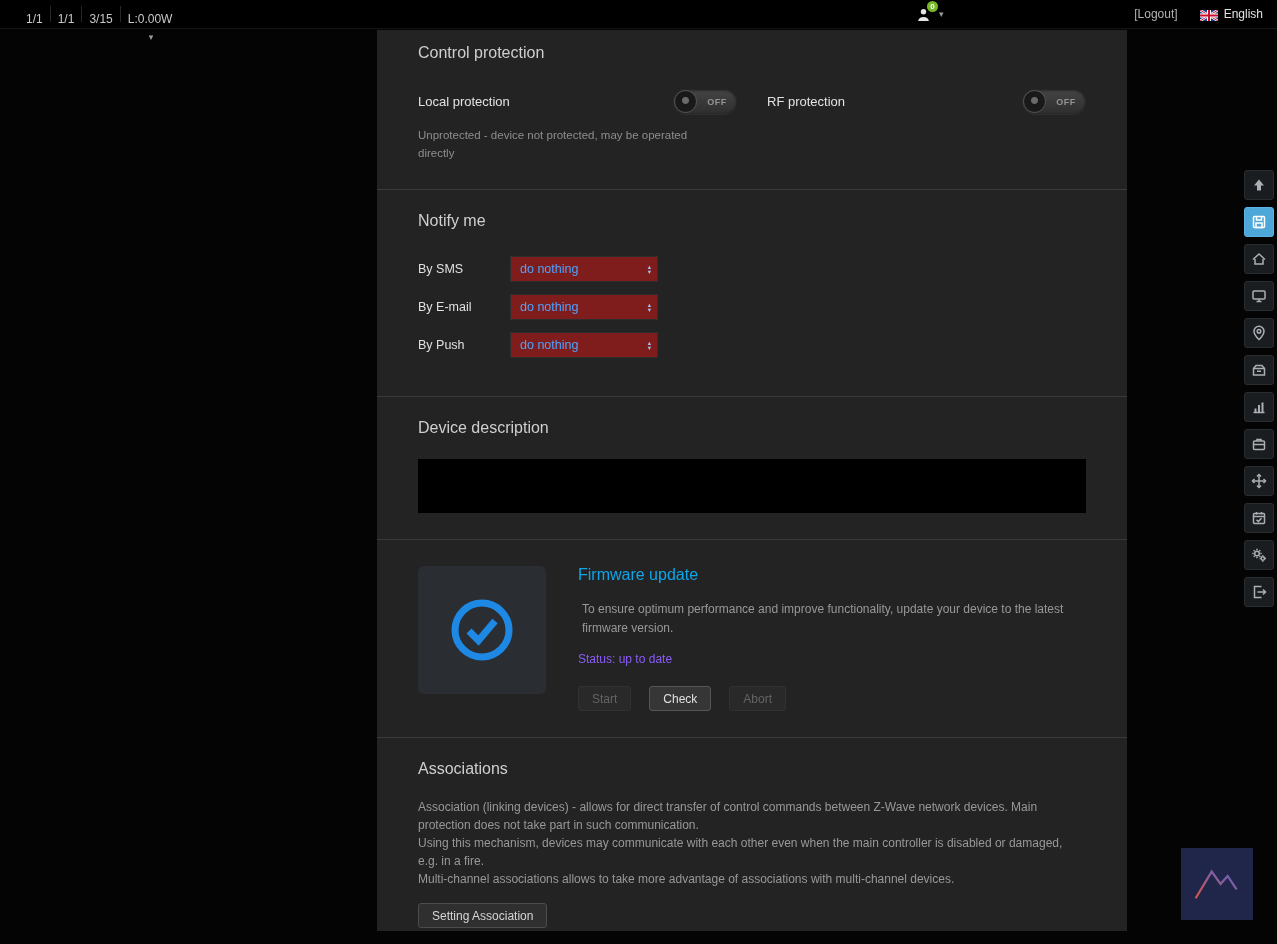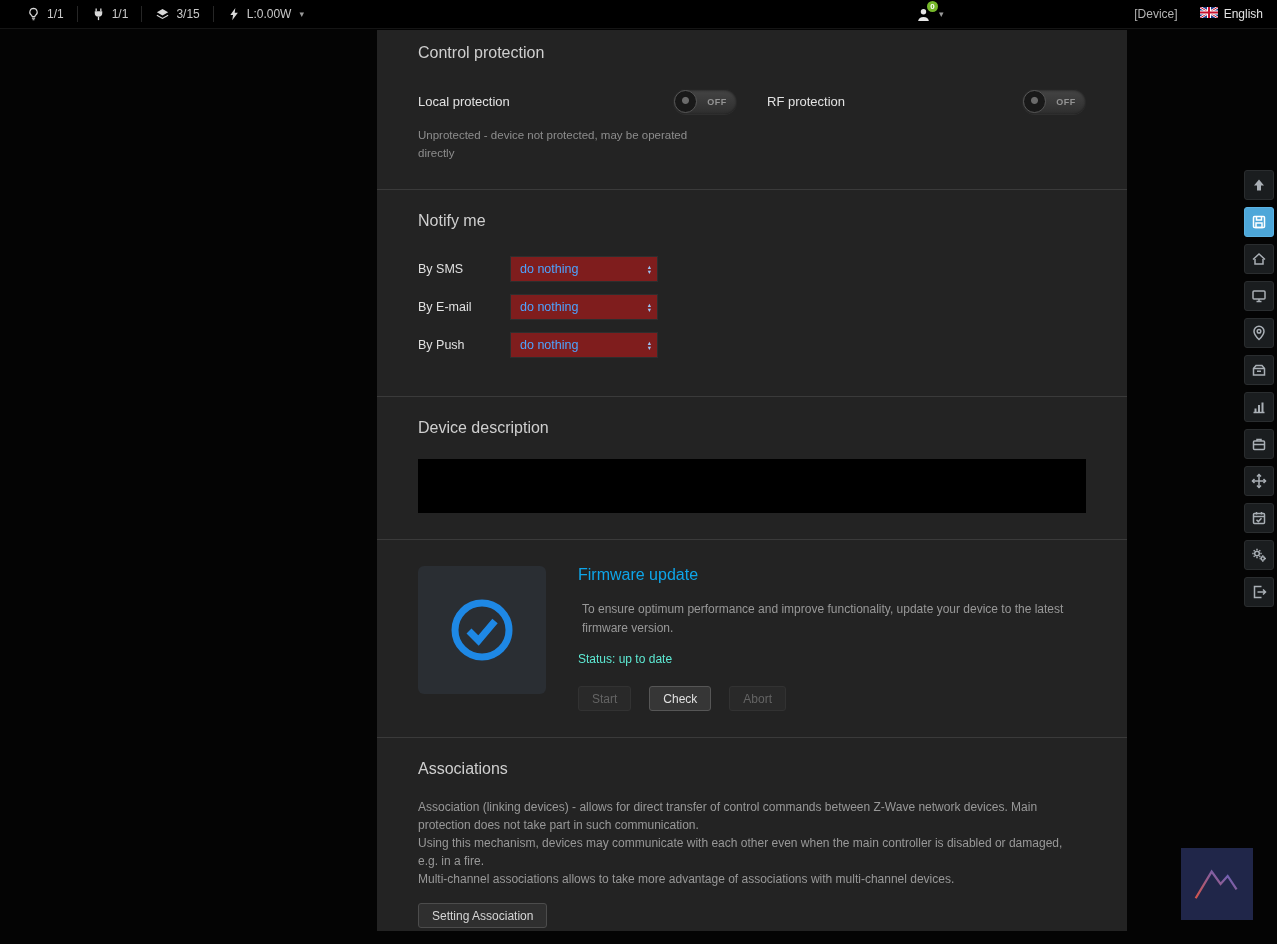--- a/index.html
+++ b/index.html
@@ -10,34 +10,34 @@
     font-family:"Liberation Sans", sans-serif;
     -webkit-font-smoothing:antialiased;
   }
 
   
   .topbar {
     position:absolute; top:0; left:0; right:0; height:29px;
     background:#000; border-bottom:1px solid #151515;
     display:flex; align-items:center; color:#c9c9c9; font-size:12px;
   }
-  .tb-group { display:flex; align-items:center; gap:6px; padding:0 13px; height:16px; border-right:1px solid #262626; }
+  .tb-group { display:flex; align-items:center; gap:6px; padding:0 7px; height:16px; border-right:1px solid #262626;flex-direction:column; }
   .tb-group:first-child { padding-left:26px; }
   .tb-group.no-sep { border-right:none; }
   .tb-chevron { font-size:9px; color:#9a9a9a; margin-left:2px; }
   .tb-user { position:absolute; left:913px; display:flex; align-items:center; gap:4px; }
   .user-wrap { position:relative; width:20px; height:18px; display:flex; align-items:flex-end; justify-content:center; }
   .badge {
     position:absolute; top:-4px; right:-5px; width:11px; height:11px; border-radius:50%;
     background:#76b82a; color:#fff; font-size:8px; font-weight:bold;
     display:flex; align-items:center; justify-content:center;
   }
   .tb-right { position:absolute; right:14px; display:flex; align-items:center; gap:22px; }
   .logout { color:#b3b3b3; cursor:pointer; }
-  .lang { display:flex; align-items:flex-start; gap:6px; color:#e2e2e2; cursor:pointer; }
+  .lang { display:flex; align-items:flex-end; gap:6px; color:#e2e2e2; cursor:pointer; }
 
   
   .content { position:absolute; left:377px; top:30px; width:750px; bottom:13px; background:#232323; }
   section { padding:22px 41px 26px; }
   section + section { border-top:1px solid #3a3a3a; }
   .sec-title { font-size:16px; font-weight:400; color:#cfcfcf; margin:0; }
 
   
   #sec-control { padding-top:14px; }
   .cp-grid { display:grid; grid-template-columns:1fr 1fr; column-gap:30px; margin-top:27px; }
@@ -78,21 +78,21 @@
 
   
   #sec-firmware { display:flex; padding-top:26px; }
   .fw-icon-box {
     width:128px; height:128px; background:#2a2e33; border-radius:6px; flex:none;
     display:flex; align-items:center; justify-content:center;
   }
   .fw-right { margin-left:32px; padding-top:0; }
   .fw-title { font-size:16px; font-weight:400; color:#0ea5e9; margin:0 0 16px; }
   .fw-desc { font-size:12px; color:#989898; line-height:1.6; max-width:514px; margin:4px; }
-  .fw-status { margin-top:14px; font-size:12px; color:#5eead4; }
+  .fw-status { margin-top:14px; font-size:12px; color:#8b5cf6; }
   .fw-buttons { margin-top:20px; display:flex; gap:18px; }
   .btn {
     height:25px; padding:0 13px; font-size:12px; border-radius:3px; cursor:pointer;
     background:#2d2d2d; border:1px solid #3a3a3a; color:#e0e0e0;
     font-family:"Liberation Sans", sans-serif;
   }
   .btn.disabled { color:#646464; background:#292929; border-color:#323232; }
   .btn-check { background:#363636; border-color:#565656; }
 
   
@@ -159,21 +159,21 @@
       <svg width="17" height="16" viewBox="0 0 16 16">
         <circle cx="8" cy="4.7" r="2.7" fill="#e6e6e6"></circle>
         <path d="M2.6 14a5.5 5 0 0 1 10.8 0z" fill="#e6e6e6"></path>
       </svg>
       <span class="badge">0</span>
     </span>
     <span class="tb-chevron">▾</span>
   </div>
 
   <div class="tb-right">
-    <span class="logout">[Device]</span>
+    <span class="logout">[Logout]</span>
     <span class="lang">
       <svg width="18" height="11" viewBox="0 0 18 11">
         <rect width="18" height="11" fill="#1e3a8a"></rect>
         <path d="M0 0 18 11 M18 0 0 11" stroke="#fff" stroke-width="2.4"></path>
         <path d="M0 0 18 11 M18 0 0 11" stroke="#c8102e" stroke-width="1"></path>
         <rect x="7" width="4" height="11" fill="#fff"></rect>
         <rect y="3.5" width="18" height="4" fill="#fff"></rect>
         <rect x="8" width="2" height="11" fill="#c8102e"></rect>
         <rect y="4.5" width="18" height="2" fill="#c8102e"></rect>
       </svg>

